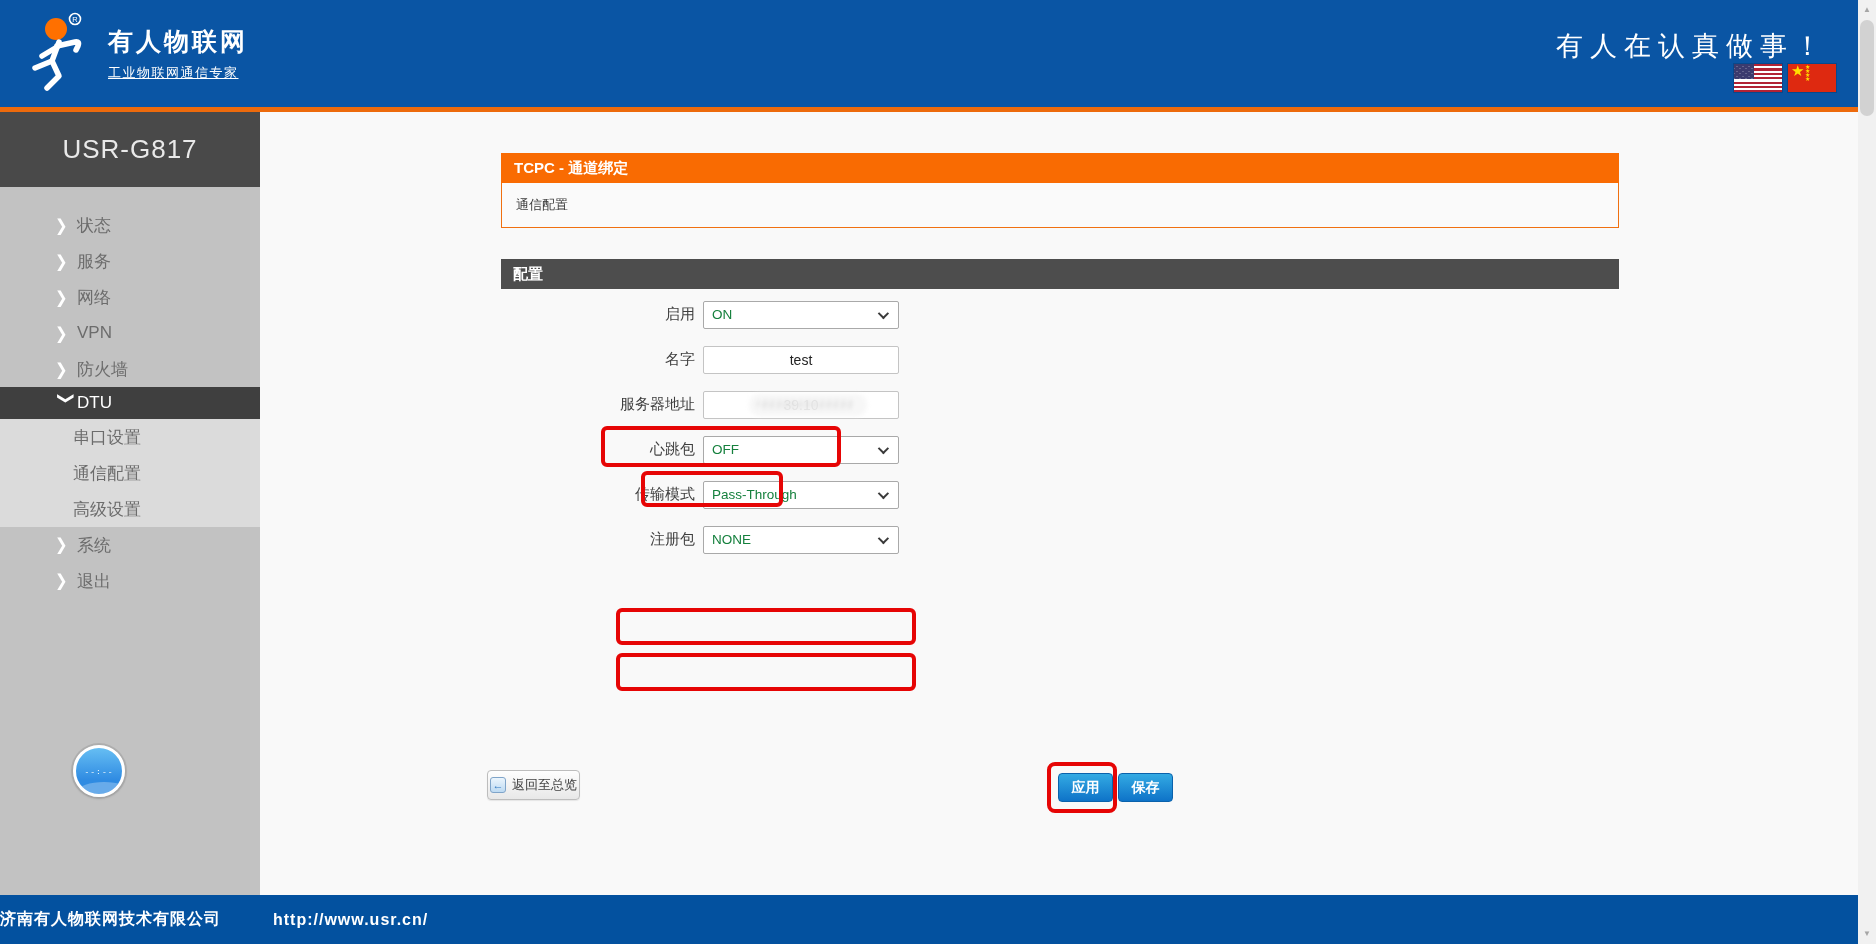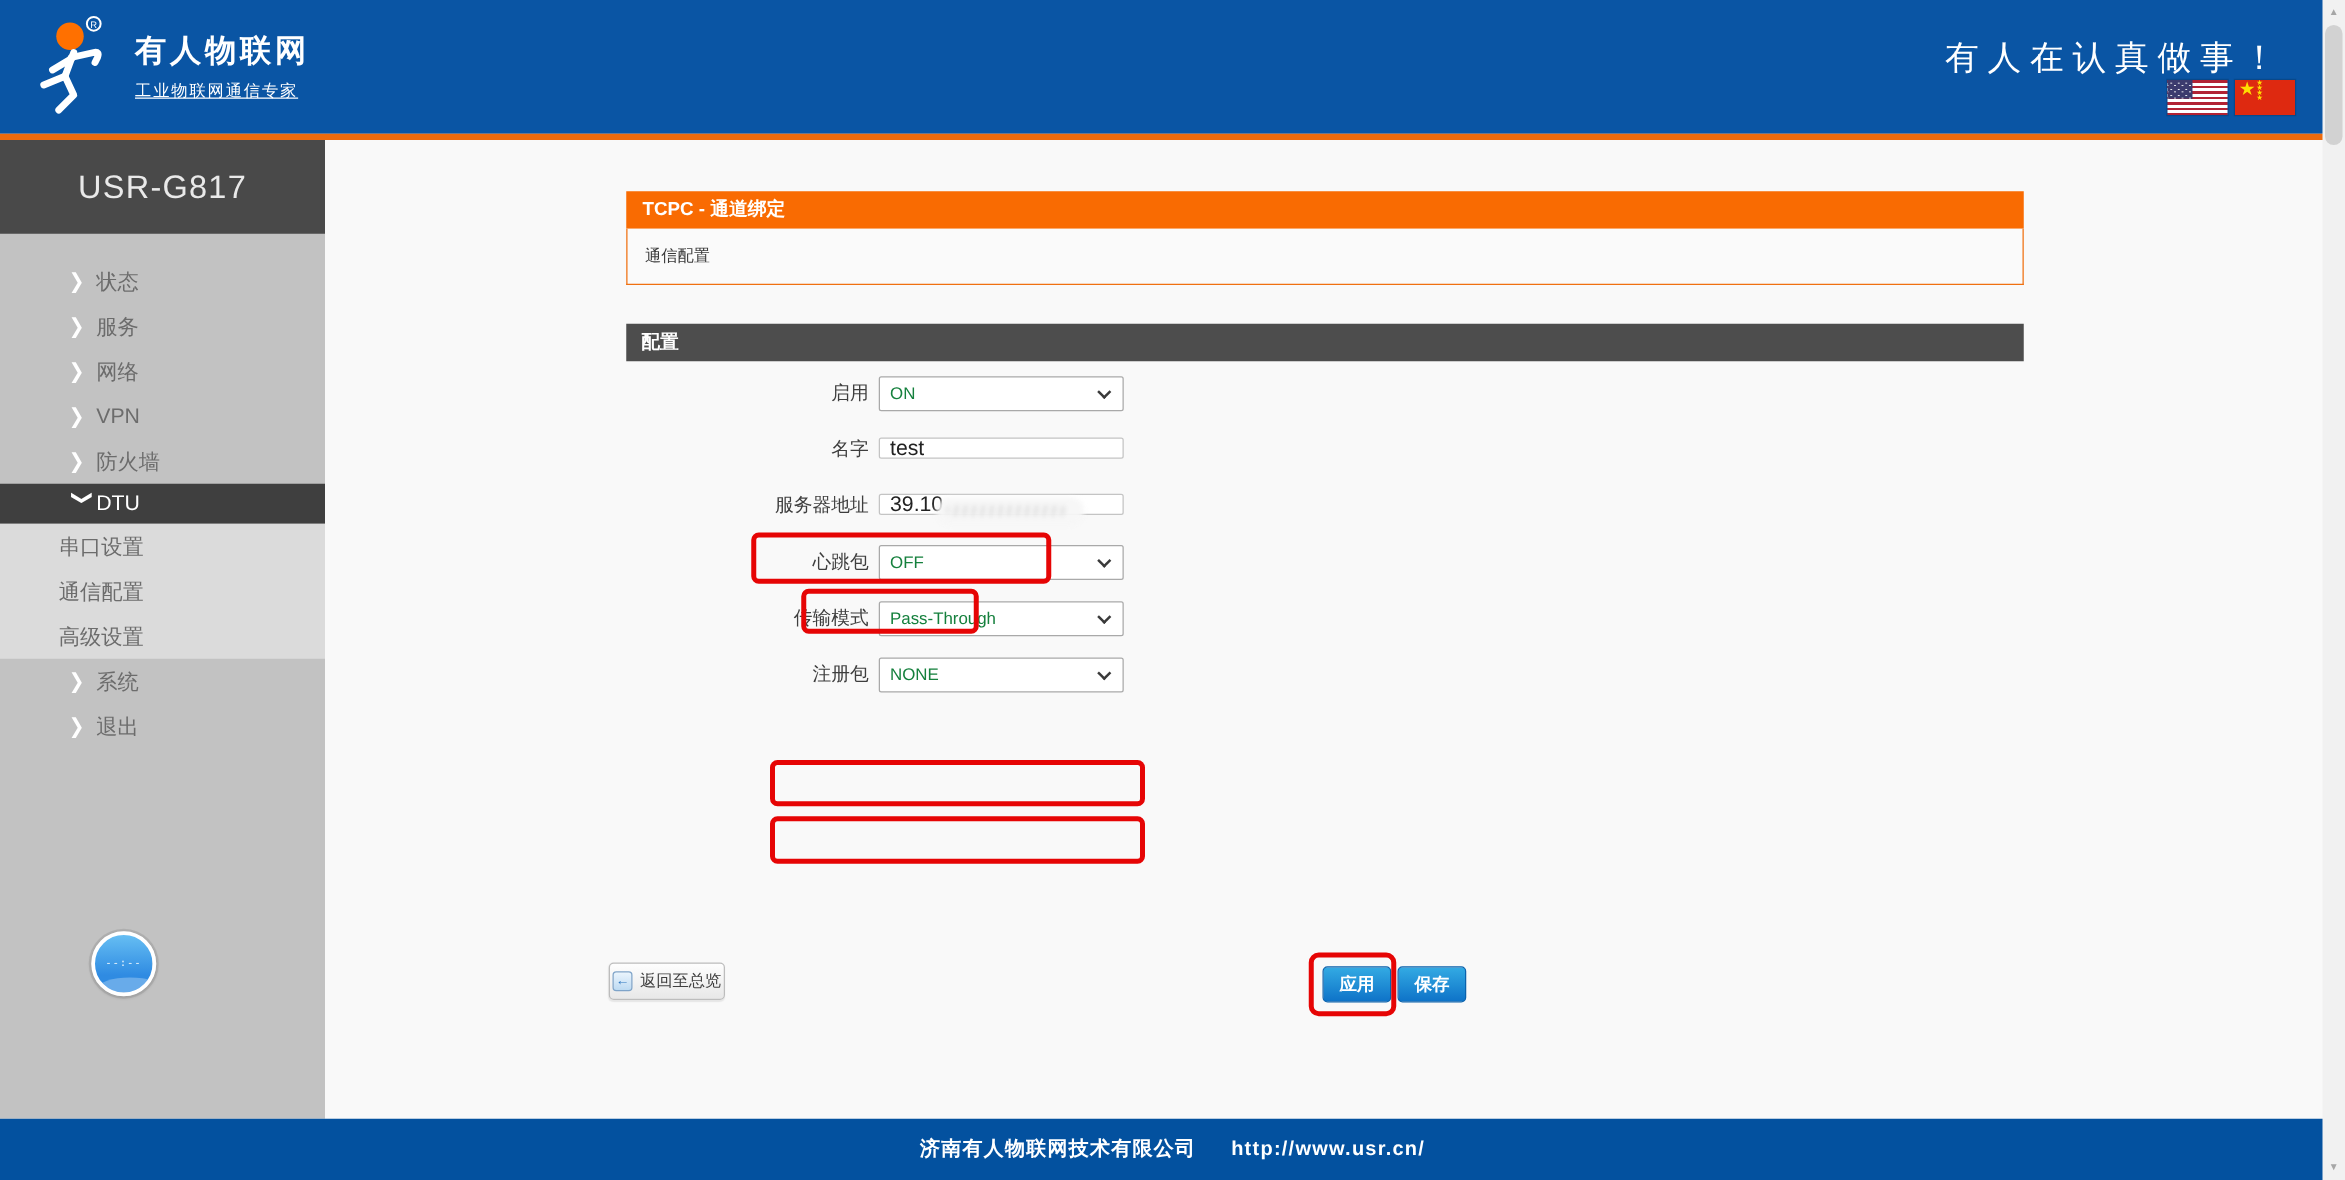--- a/index.html
+++ b/index.html
@@ -33,42 +33,42 @@
 
   
   .sidebar{position:absolute;left:0;top:112px;width:260px;height:783px;background:#C2C2C2;}
   .model-block{height:75px;background:#494949;color:#E9E9E9;font-size:26px;text-align:center;line-height:75px;letter-spacing:1px;}
   .menu{padding-top:20px;}
   .mitem{height:36px;display:flex;align-items:center;padding-left:55px;color:#6C6C6C;font-size:17px;cursor:pointer;}
   .chev{color:#fff;font-size:15px;width:22px;display:inline-block;font-weight:bold;transform:scaleY(1.1);}
   .mitem.active{height:32px;background:#3F3F3F;color:#fff;}
   .mitem.active .chev{transform:rotate(90deg) scaleY(1.1);}
   .submenu{background:#DBDBDB;}
-  .sitem{height:36px;display:flex;align-items:center;padding-left:47px;color:#6C6C6C;font-size:17px;cursor:pointer;}
+  .sitem{height:36px;display:flex;align-items:center;padding-left:73px;color:#6C6C6C;font-size:17px;cursor:pointer;}
   .badge{position:absolute;left:73px;top:633px;width:52px;height:52px;border-radius:50%;
      background:linear-gradient(180deg,#66BEF3 0%,#2F8BE2 70%,#2F8BE2 100%);
      border:3px solid #fff;box-shadow:0 0 0 2px rgba(160,160,160,.55),0 1px 3px rgba(0,0,0,.25);
      display:flex;align-items:center;justify-content:center;overflow:hidden;}
   .badge::after{content:"";position:absolute;left:2px;bottom:-6px;width:52px;height:18px;background:rgba(255,255,255,.28);border-radius:50%;}
   .badge-dashes{color:#fff;font-size:8px;letter-spacing:1px;font-family:"Liberation Mono","DejaVu Sans Mono",monospace;}
 
   
   .panel{position:absolute;left:501px;top:153px;width:1118px;}
   .panel-titlebar{height:30px;background:#F96B02;color:#fff;font-size:15px;font-weight:bold;line-height:30px;padding-left:13px;}
   .panel-infobox{height:45px;background:#FAFAFA;border:1px solid #F07010;border-top:none;color:#3A3A3A;font-size:13px;line-height:44px;padding-left:14px;}
   .section-bar{margin-top:31px;height:30px;background:#4D4D4D;color:#fff;font-size:15px;font-weight:bold;line-height:30px;padding-left:12px;}
 
   .form{position:absolute;left:501px;top:292px;width:1118px;}
   .frow{height:45px;display:flex;align-items:center;}
   .flabel{width:194px;text-align:right;color:#3E3E3E;font-size:15px;flex:0 0 194px;}
   .fctrl{margin-left:8px;width:196px;position:relative;}
   .sel{width:196px;height:28px;background:#fff;border:1px solid #A9A9A9;border-radius:2px;display:flex;align-items:center;cursor:pointer;}
   .selv{padding-left:8px;font-size:13.5px;color:#15803d;flex:1;}
   .chev-down{width:8px;height:8px;border-right:2px solid #3A3A3A;border-bottom:2px solid #3A3A3A;transform:rotate(45deg) translateY(-2px);margin-right:12px;}
-  .tin{width:196px;height:17px;border:1px solid #C4C4C4;border-radius:2px;font-size:17px;color:#222;padding:0 8px;background:#fff;}
+  .tin{width:196px;height:28px;border:1px solid #C4C4C4;border-radius:2px;font-size:14px;color:#222;padding:0 8px;background:#fff;text-align:center;}
   .smudge{position:absolute;left:46px;top:3px;width:118px;height:22px;background:rgba(246,246,246,.92);border-radius:10px;filter:blur(2px);pointer-events:none;}
   .smudge::after{content:"";position:absolute;left:8px;top:6px;width:96px;height:9px;background:repeating-linear-gradient(100deg,rgba(200,200,200,.55) 0 3px,rgba(255,255,255,.2) 3px 7px);border-radius:5px;}
 
   
   .back-btn{position:absolute;left:487px;top:770px;width:93px;height:30px;background:linear-gradient(180deg,#FEFEFE,#E8E8E8);
      border:1px solid #BDBDBD;border-radius:4px;display:flex;align-items:center;justify-content:center;gap:6px;
      font-size:13px;color:#3F3F3F;cursor:pointer;box-shadow:0 1px 1px rgba(0,0,0,.08);}
   .back-ic{width:16px;height:16px;border:1px solid #7FA4C9;border-radius:3px;background:linear-gradient(180deg,#EBF5FD,#BDDAF2);
      color:#2F77C0;font-size:11px;font-weight:bold;line-height:14px;text-align:center;}
   .blue-btn{position:absolute;width:55px;height:29px;border:1px solid #0A62AC;border-radius:4px;color:#fff;font-size:14px;font-weight:bold;
@@ -77,21 +77,21 @@
 
   
   .redbox{position:absolute;border:4px solid #E60505;border-radius:6px;pointer-events:none;z-index:60;}
   .rb-server{left:601px;top:426px;width:240px;height:41px;}
   .rb-port{left:641px;top:471px;width:142px;height:36px;}
   .rb-mode{left:616px;top:608px;width:300px;height:37px;}
   .rb-chan{left:616px;top:653px;width:300px;height:38px;}
   .rb-apply{left:1047px;top:762px;width:70px;height:51px;border-radius:8px;}
 
   
-  .footer{position:absolute;left:0;top:895px;width:1876px;height:49px;background:#03519F;display:flex;align-items:center;justify-content:center;gap:28px;}
+  .footer{position:absolute;left:0;top:895px;width:1876px;height:49px;background:#03519F;display:flex;align-items:center;gap:52px;}
   .footer .ftxt{color:#fff;font-size:16px;font-weight:bold;letter-spacing:1px;}
 </style>
 </head>
 <body>
 
 <div id="stage">
 
   <div class="header">
     <div class="logo-wrap">
       <svg class="logo-svg" viewBox="0 0 70 82">

